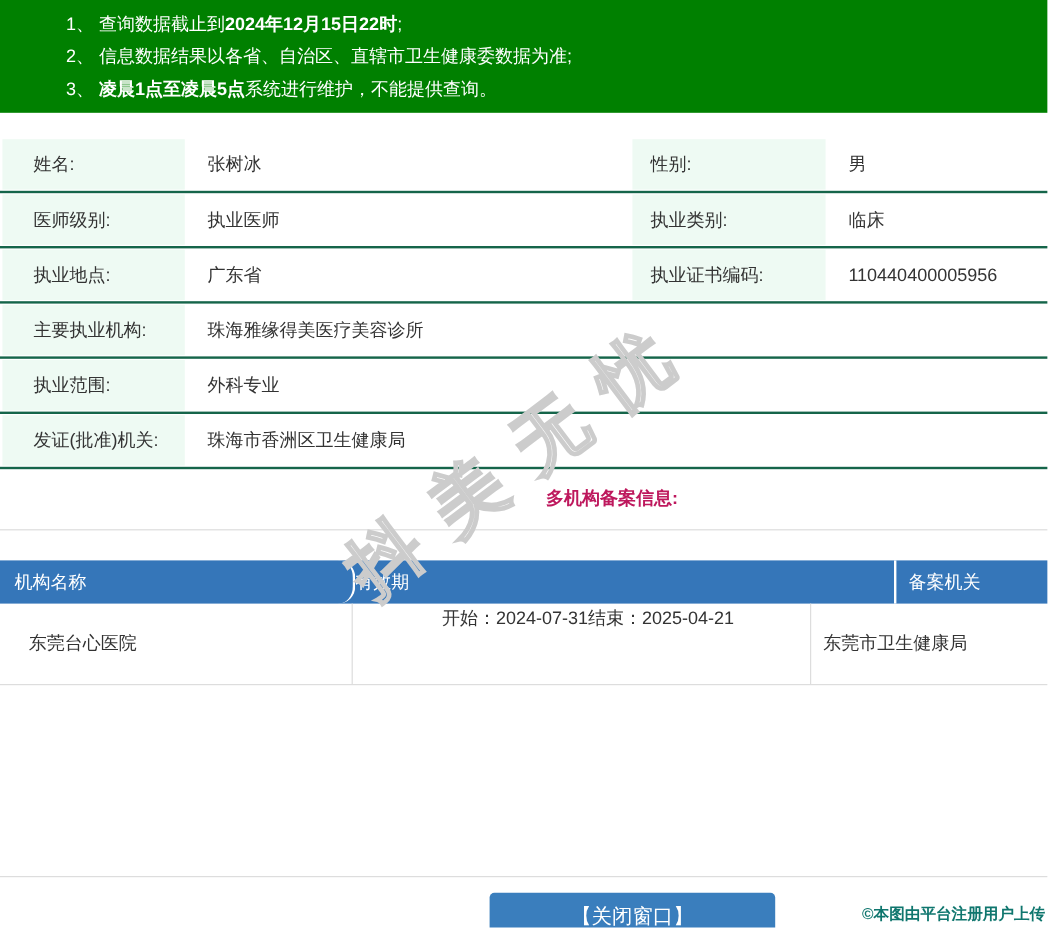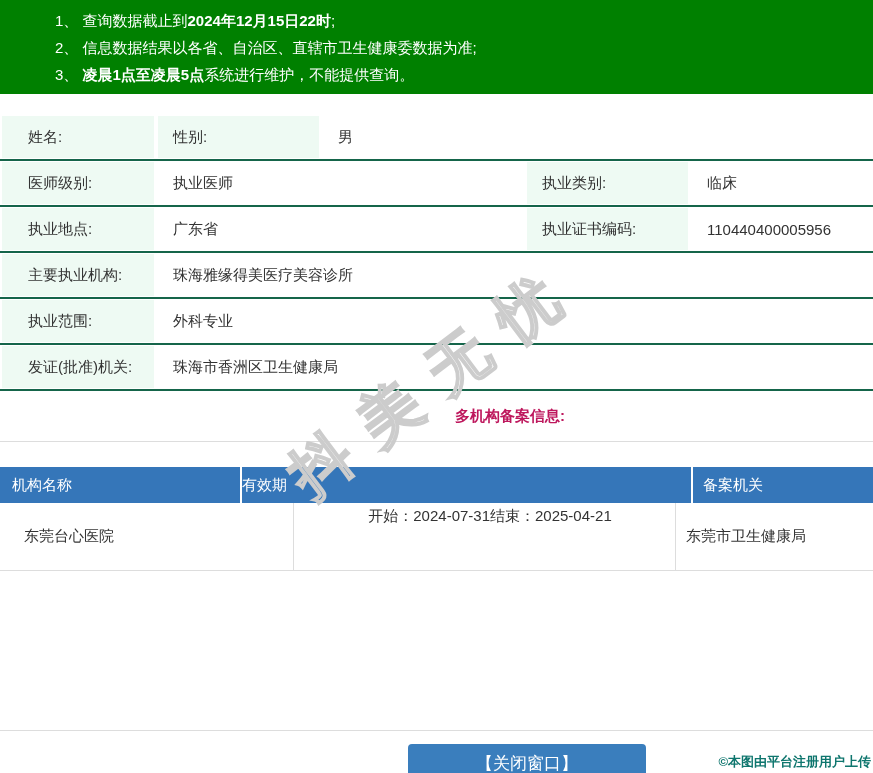--- a/index.html
+++ b/index.html
@@ -33,21 +33,21 @@
     margin-top:14px; height:22px; line-height:22px;
     font-size:15px; font-weight:bold; color:#be185d;
     padding-left:455px; white-space:nowrap;
   }
   .divider { border:none; border-top:1px solid #ddd; margin-top:14px; }
 
   
   .ftable { margin-top:25px; }
   .fhead { display:flex; height:36px; background:#3576b9; color:#fff; font-size:15px; }
   .fhead .fh { display:flex; align-items:center; }
-  .fh1 { width:242px; border-right:2px solid #fff; padding-left:12px; }
+  .fh1 { width:296px; border-right:2px solid #fff; padding-left:12px;border-radius:14px; }
   .fh2 { width:451px; border-right:2px solid #fff; }
   .fh3 { flex:1; padding-left:10px; }
   .frow { display:flex; height:68px; border-bottom:1px solid #ddd; font-size:15px; }
   .fc1 { width:294px; border-right:1px solid #ddd; display:flex; align-items:center; padding-left:24px; }
   .fc2 { width:382px; border-right:1px solid #ddd; display:flex; flex-direction:row; justify-content:center; padding-left:11px; line-height:25px; }
   .fc3 { flex:1; display:flex; align-items:center; padding-left:10px; }
 
   
   .watermark {
     position:absolute; left:235px; top:345px; width:400px; height:70px;
@@ -84,20 +84,21 @@
       <span>2、 信息数据结果以各省、自治区、直辖市卫生健康委数据为准;</span>
     </div>
     <div class="notice-line">
       <span>3、 </span><b>凌晨1点至凌晨5点</b><span>系统进行维护，不能提供查询。</span>
     </div>
   </div>
 
   <div class="info-table">
     <div class="irow">
       <div class="cell lbl c1">姓名:</div>
+      <div class="cell val c2">张树冰</div>
       <div class="cell lbl c3">性别:</div>
       <div class="cell val c4">男</div>
     </div>
     <div class="irow">
       <div class="cell lbl c1">医师级别:</div>
       <div class="cell val c2">执业医师</div>
       <div class="cell lbl c3">执业类别:</div>
       <div class="cell val c4">临床</div>
     </div>
     <div class="irow">

